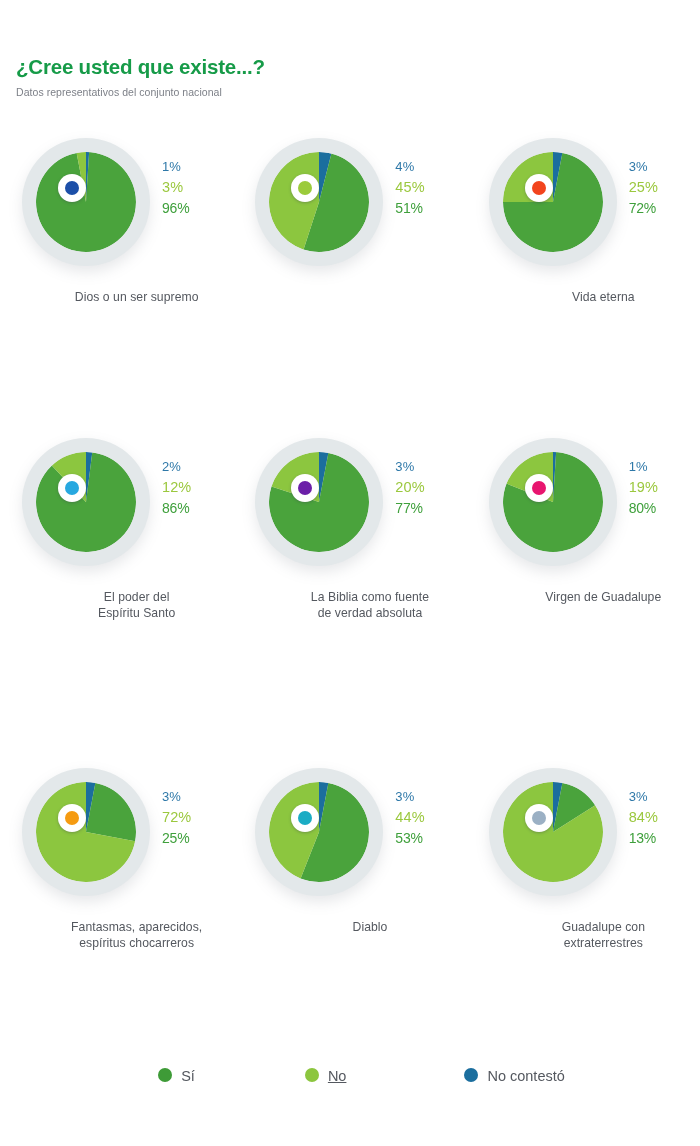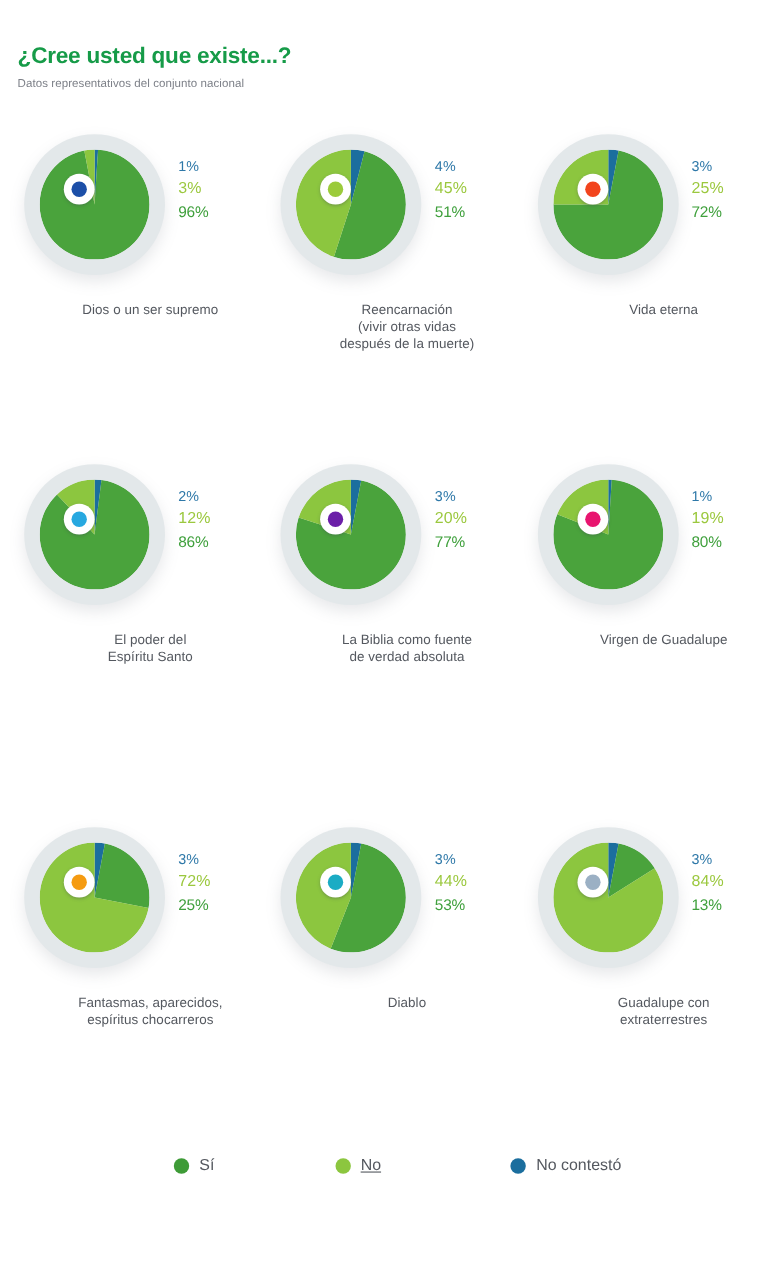--- a/index.html
+++ b/index.html
@@ -18,20 +18,21 @@
   .page {
     width: 700px;
     height: 1146px;
     position: relative;
     box-sizing: border-box;
   }
 
   
   .header {
     padding: 40px 0 0 16px;
+    margin-top: 16px;
   }
   .title {
     font-size: 20.5px;
     font-weight: bold;
     color: #169b48;
     letter-spacing: -0.2px;
     margin: 0 0 7px 0;
     line-height: 1.1;
   }
   .subtitle {
@@ -154,21 +155,21 @@
     position: absolute;
     top: 1052px;
     left: 0;
     width: 700px;
     display: flex;
     justify-content: center;
     align-items: center;
   }
   .legend-item {
     display: flex;
-    align-items: center;
+    align-items: flex-start;
     font-size: 14.5px;
     color: #54585f;
     padding-left: 23px;
   }
   .legend-item.li0 { margin-right: 87px; }
   .legend-item.li1 { margin-right: 95px; text-decoration: underline; }
   .legend-dot {
     width: 14px;
     height: 14px;
     border-radius: 50%;
@@ -224,25 +225,20 @@
               </div>
               <div class="hub">
                 <div class="hub-dot" style="background: rgb(155, 203, 59);"></div>
               </div>
             </div>
             <div class="values">
               <div class="v-nc">4%</div>
               <div class="v-no">45%</div>
               <div class="v-si">51%</div>
             </div>
-            <div class="caption">
-              <div>Reencarnación</div>
-              <div>(vivir otras vidas</div>
-              <div>después de la muerte)</div>
-            </div>
           </div>
         </div>
         <div class="cell">
           <div class="chartwrap">
             <div class="donut-outer">
               <div class="donut-pie">
                 <svg width="100" height="100" viewBox="0 0 100 100">
                   <path d="M 50 50 L 50 0 A 50 50 0 0 1 59.369065729286234 0.8856374635655726 Z" fill="#1b6e9e"></path>
                   <path d="M 50 50 L 59.369065729286234 0.8856374635655726 A 50 50 0 1 1 0 50.00000000000001 Z" fill="#4aa33c"></path>
                   <path d="M 50 50 L 0 50.00000000000001 A 50 50 0 0 1 49.99999999999999 0 Z" fill="#8cc63f"></path>

